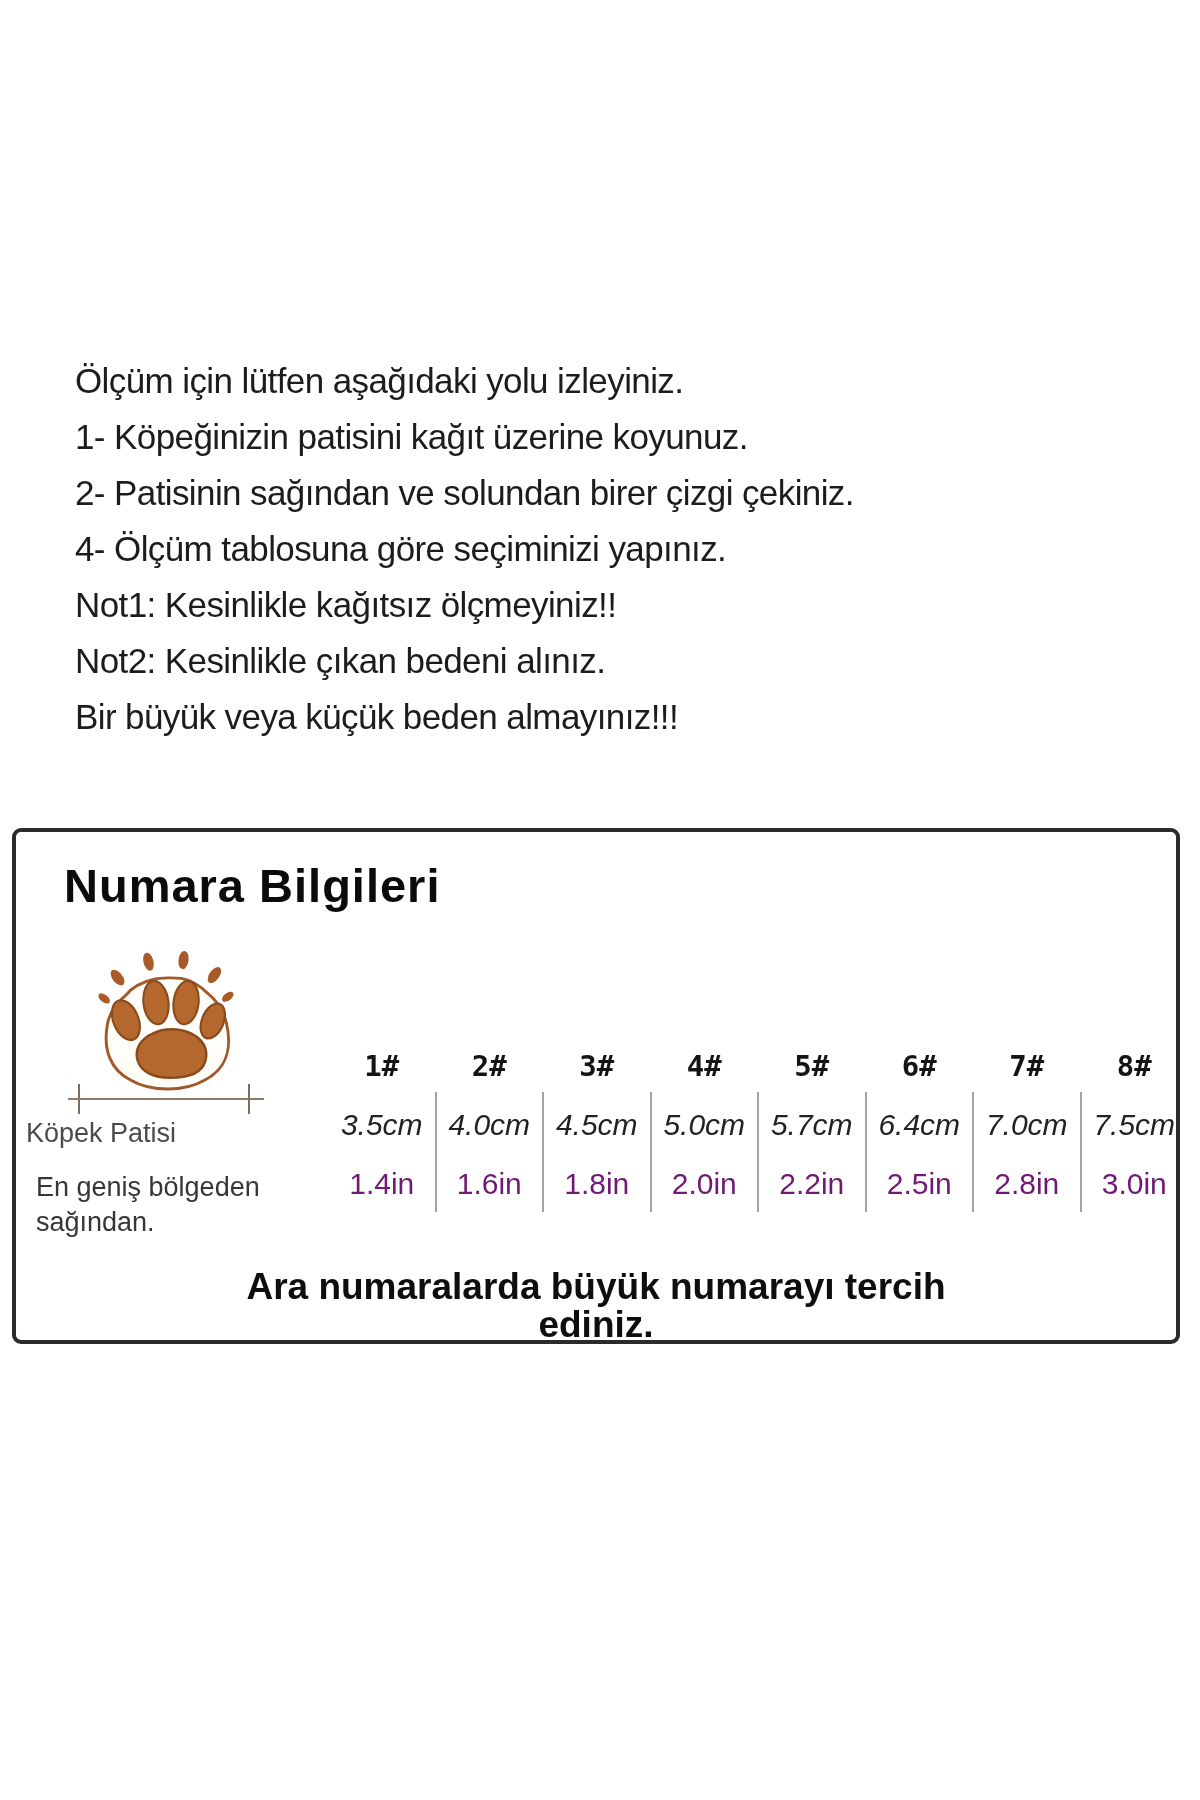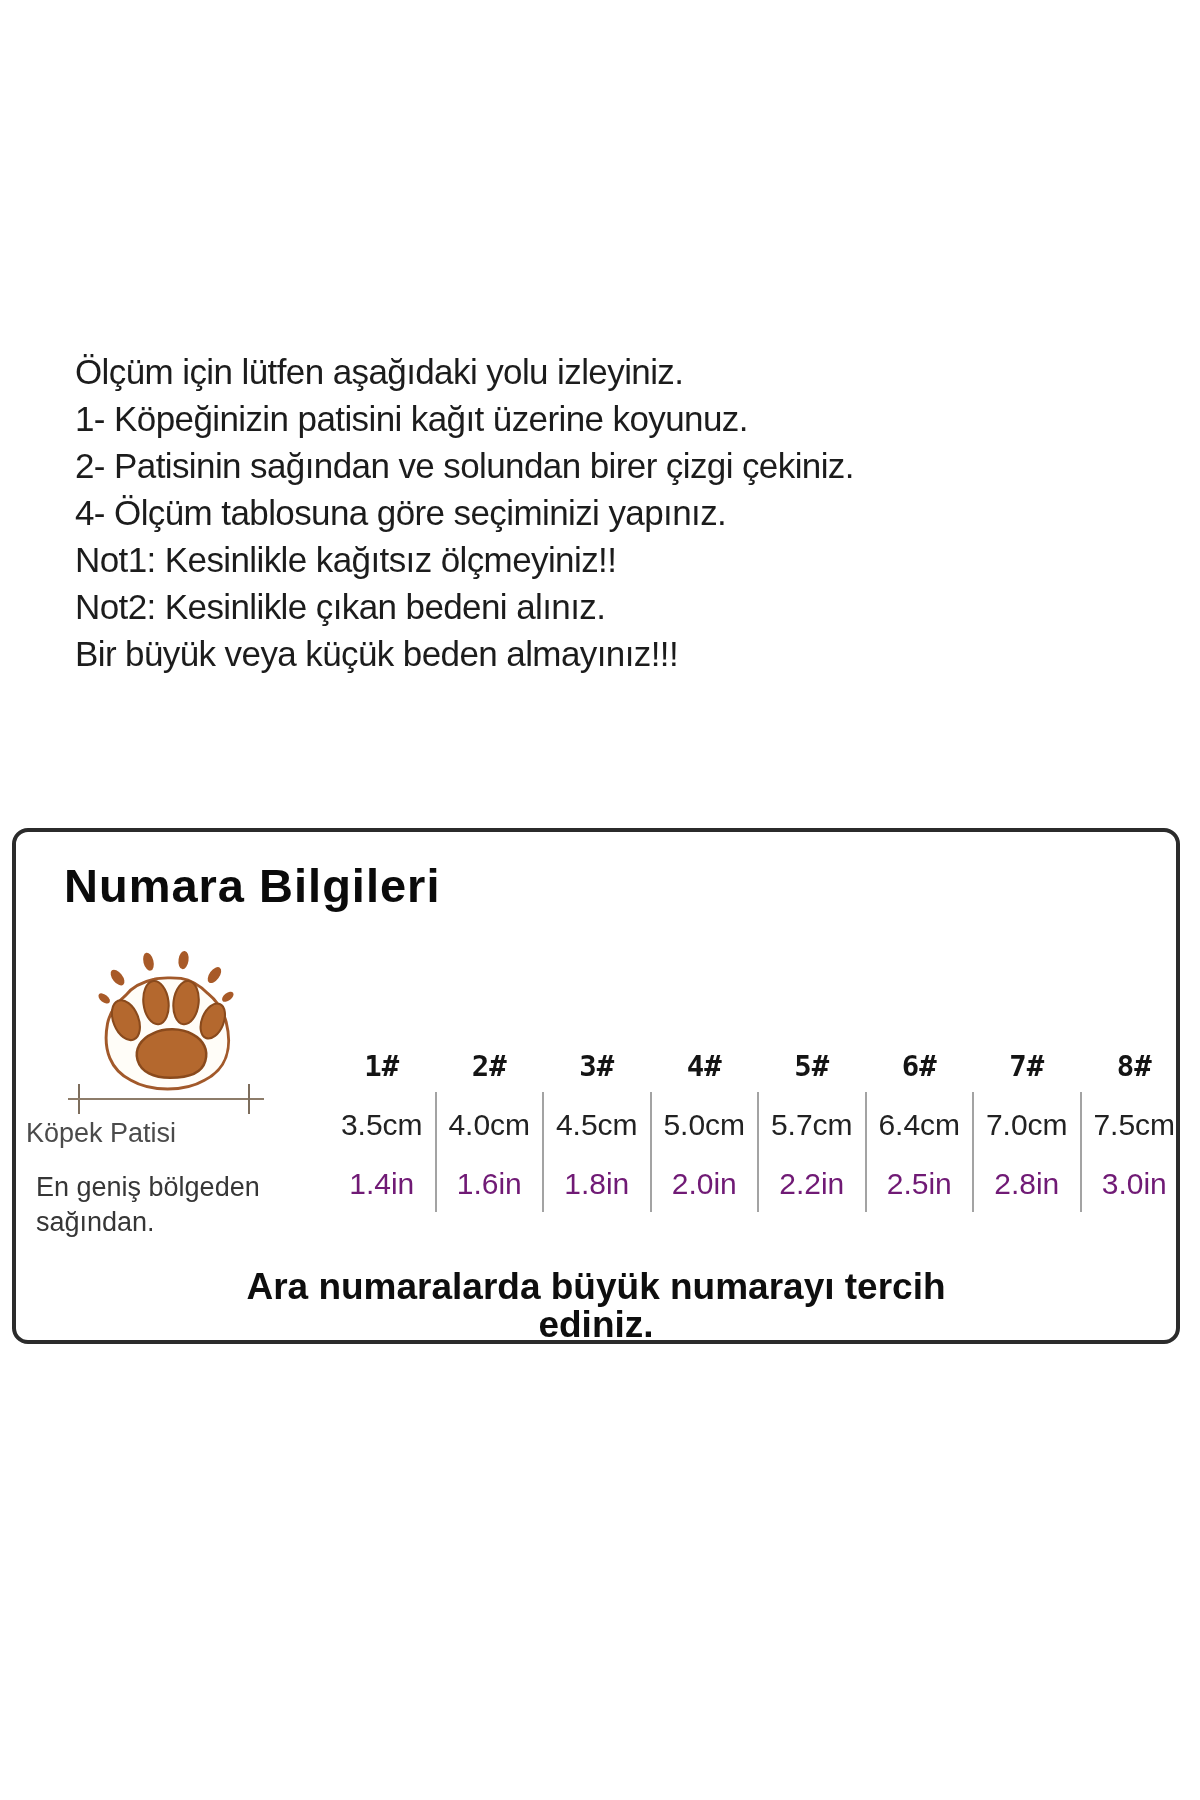--- a/index.html
+++ b/index.html
@@ -14,29 +14,29 @@
 
   
   .instructions{
     position:absolute;
     left:75px; top:348px;
     font-size:35px;
     line-height:47px;
     letter-spacing:-0.6px;
     color:#1c1c1c;
   }
-  .instructions .line{white-space:nowrap;}
+  .instructions .line{white-space:nowrap;margin-top:9px;}
 
   
   .size-panel{
     position:absolute;
     left:12px; top:828px;
     width:1168px; height:516px;
     border:4px solid #2b2b2b;
-    border-radius:16px;
+    border-radius:9px;
     background:#ffffff;
     box-sizing:border-box;
   }
   .panel-title{
     position:absolute;
     left:48px; top:26px;
     font-size:47px;
     font-weight:bold;
     letter-spacing:1px;
     color:#0b0b0b;
@@ -80,21 +80,21 @@
   }
   .size-col{flex:1; text-align:center; position:relative;}
   .size-col .hdr{
     height:50px; line-height:44px;
     font-family:"DejaVu Sans Mono","Liberation Mono",monospace;
     font-weight:bold;
     font-size:29px; color:#141414;
   }
   .size-col .cm{
     height:62px; line-height:62px;
-    font-size:30px; color:#222222;
+    font-size:30px; color:#222222;font-style:italic;
   }
   .size-col .in{
     height:60px; line-height:56px;
     font-size:30px; color:#701a75;
   }
   .size-col + .size-col::before{
     content:"";
     position:absolute; left:-1px; top:48px; bottom:4px;
     width:2px; background:#a3a3a3;
   }

